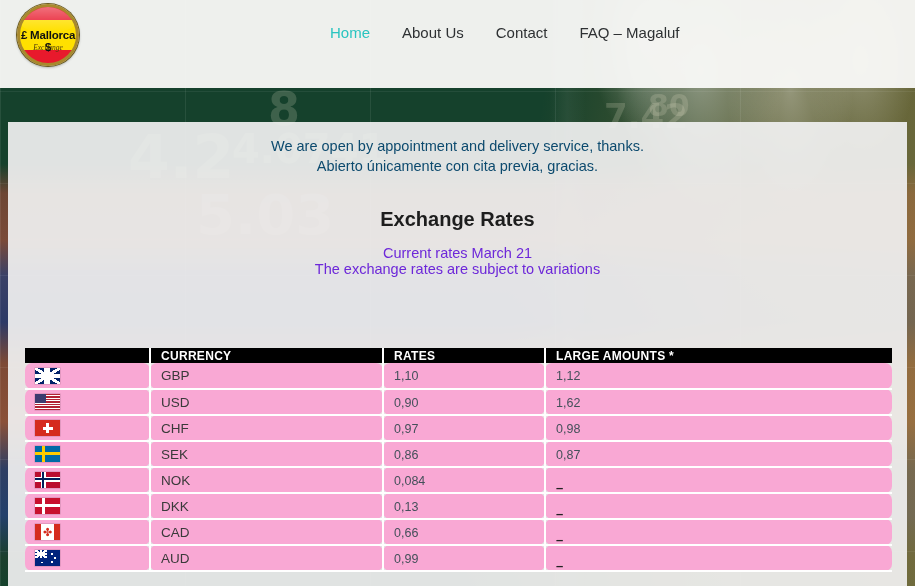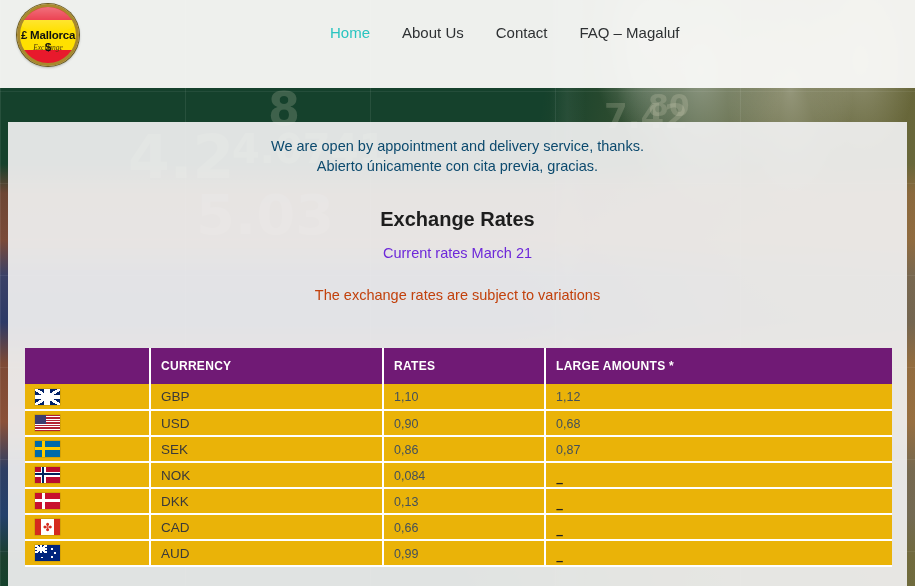--- a/index.html
+++ b/index.html
@@ -95,39 +95,39 @@
   }
   .notice {
     text-align: center; color: #0c4a6e; font-size: 14.5px; line-height: 20px;
   }
   #notice-block { padding-top: 14px; }
   #titles { text-align: center; }
   #page-title {
     margin-top: 32px; font-size: 20px; font-weight: 700; color: #1d1d1d;
   }
   #subtitle { margin-top: 14px; font-size: 14.5px; color: #6d28d9; }
-  #note { margin-top: 26px; font-size: 14.5px; color: #c2410c; }
+  #note { font-size: 14.5px; color: #6d28d9; }
 
   
   #rates-table {
     position: absolute; left: 17px; top: 226px; width: 867px;
     border-collapse: collapse; table-layout: fixed;
   }
   #rates-table th {
-    background: #701a75; color: #fff;
+    background: #000000; color: #fff;
     font-size: 12px; font-weight: 700; letter-spacing: .3px;
-    text-align: left; height: 36px; padding: 0 0 0 10px;
+    text-align: left; height: 15px; padding: 0 0 0 10px;
     border-right: 2px solid #fff;
     text-transform: uppercase;
   }
   #rates-table th:last-child { border-right: none; }
   #rates-table td {
-    background: #eab308; color: #333; font-size: 13px;
+    background: #f9a8d4; color: #333; font-size: 13px;
     height: 26px; padding: 0 0 0 10px;
-    border-right: 2px solid #fff; border-bottom: 2px solid #fff;
+    border-right: 2px solid #fff; border-bottom: 2px solid #fff; border-radius: 7px;
   }
   #rates-table td:last-child { border-right: none; }
   col.c-flag { width: 125px; }
   col.c-cur  { width: 233px; }
   col.c-rate { width: 162px; }
   col.c-large{ width: 347px; }
   .cur-code { color: #3a3a3a; font-size: 13.5px; }
   .rate-val { color: #44505a; font-size: 12.5px; }
   .dash { display: inline-block; color: #222; font-weight: 700; transform: translateY(7px); }
 
@@ -297,21 +297,27 @@
         <tr>
           <td><span class="flag flag-gb"></span></td>
           <td><span class="cur-code">GBP</span></td>
           <td><span class="rate-val">1,10</span></td>
           <td><span class="rate-val">1,12</span></td>
         </tr>
         <tr>
           <td><span class="flag flag-us"></span></td>
           <td><span class="cur-code">USD</span></td>
           <td><span class="rate-val">0,90</span></td>
-          <td><span class="rate-val">0,68</span></td>
+          <td><span class="rate-val">1,62</span></td>
+        </tr>
+        <tr>
+          <td><span class="flag flag-ch"></span></td>
+          <td><span class="cur-code">CHF</span></td>
+          <td><span class="rate-val">0,97</span></td>
+          <td><span class="rate-val">0,98</span></td>
         </tr>
         <tr>
           <td><span class="flag flag-se"></span></td>
           <td><span class="cur-code">SEK</span></td>
           <td><span class="rate-val">0,86</span></td>
           <td><span class="rate-val">0,87</span></td>
         </tr>
         <tr>
           <td><span class="flag flag-no"></span></td>
           <td><span class="cur-code">NOK</span></td>

